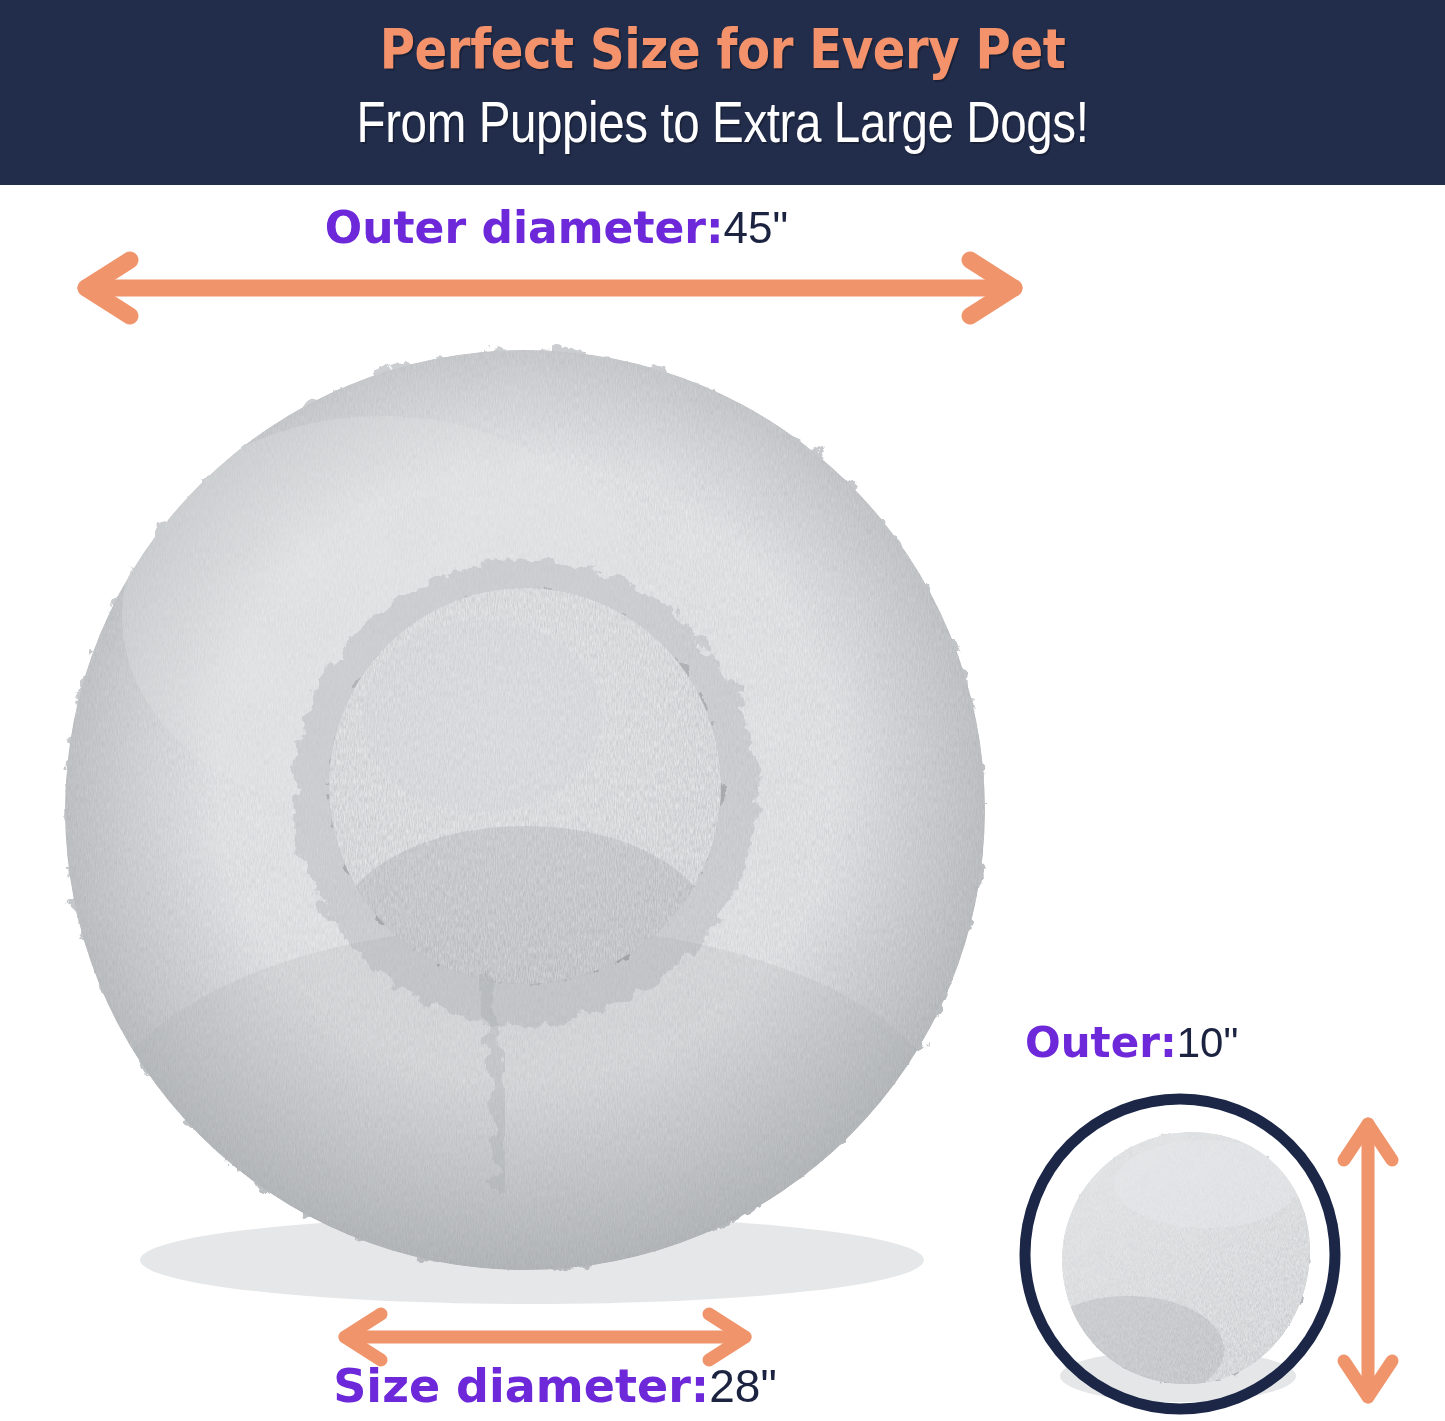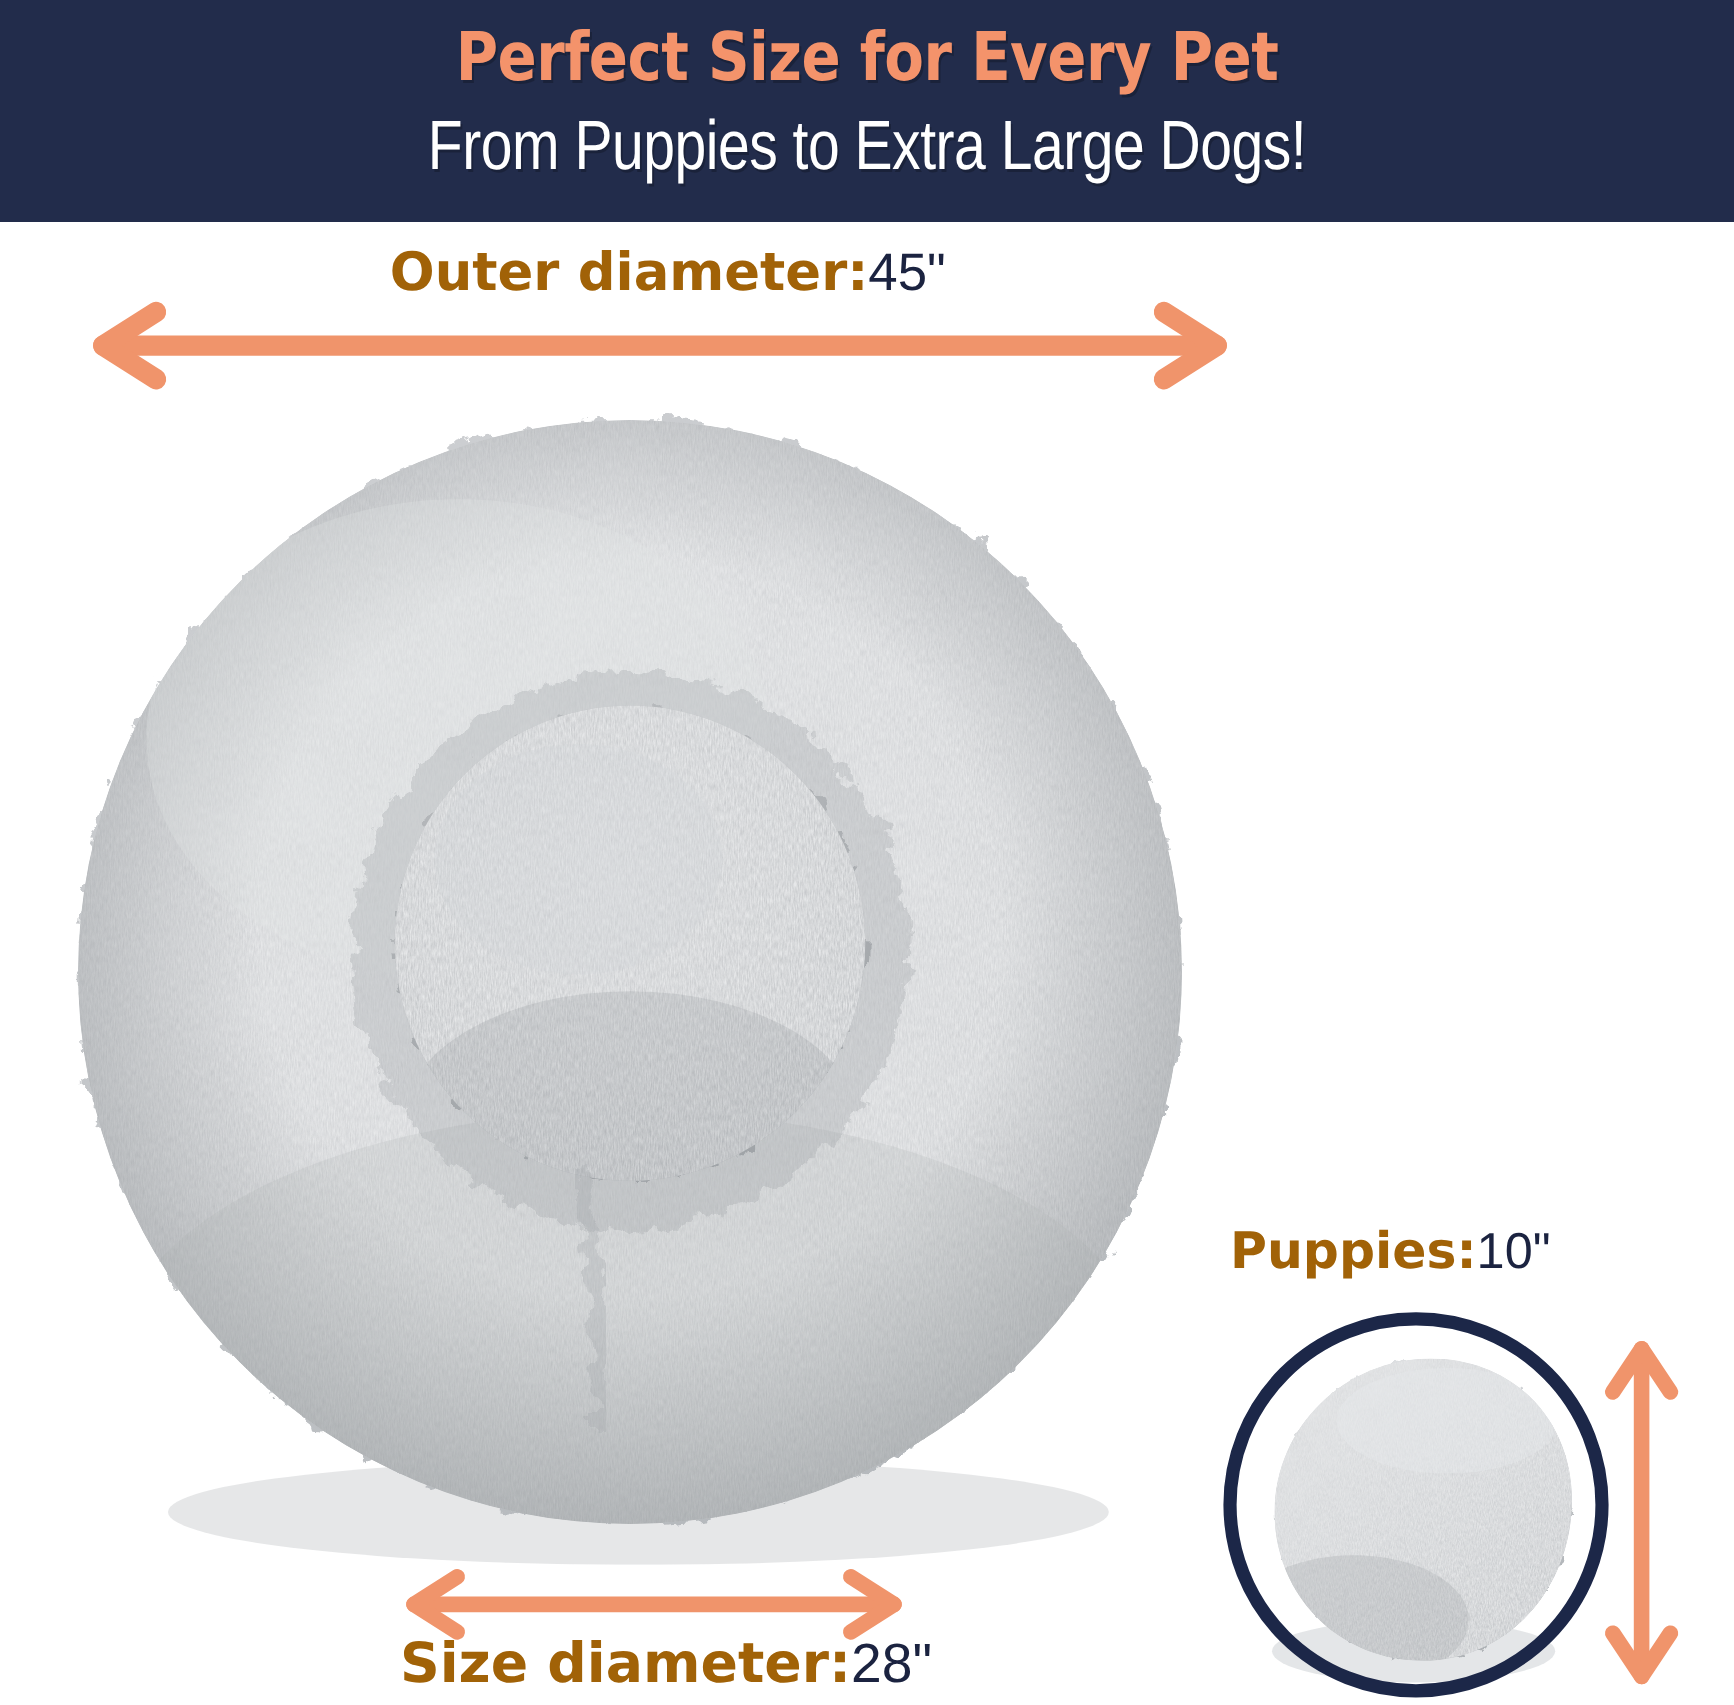--- a/index.html
+++ b/index.html
@@ -59,21 +59,21 @@
   }
 
   
   .measure-label {
     position: absolute;
     white-space: nowrap;
     font-weight: bold;
     font-family: "DejaVu Sans", sans-serif;
     line-height: 1;
   }
-  .measure-label .lbl { color: #a16207; text-align: center; }
+  .measure-label .lbl { color: #6d28d9; text-align: center; }
   .measure-label .val {
     color: #1b2340;
     font-family: "Liberation Sans", sans-serif;
     font-weight: normal;
   }
 
   #outer-diameter-label {
     left: 0;
     top: 206px;
     width: 1113px;
@@ -227,21 +227,21 @@
       <polyline points="56,6 20,29 56,52"></polyline>
       <polyline points="384,6 420,29 384,52"></polyline>
     </g>
   </svg>
 
   <div class="measure-label" id="inner-diameter-label">
     <span class="lbl">Size diameter:</span><span class="val">28"</span>
   </div>
 
   <div class="measure-label" id="height-label">
-    <span class="lbl">Puppies:</span><span class="val">10"</span>
+    <span class="lbl">Outer:</span><span class="val">10"</span>
   </div>
 
   <svg id="height-inset" viewBox="0 0 340 333">
     <defs>
       <filter id="furNoise2" x="-12%" y="-12%" width="124%" height="124%">
         <feTurbulence type="fractalNoise" baseFrequency="1.5 0.3" numOctaves="4" seed="5" result="t"></feTurbulence>
         <feColorMatrix in="t" type="matrix" values="0 0 0 0 0.78
                   0 0 0 0 0.79
                   0 0 0 0 0.80
                   0 0 0 -0.9 1.15" result="f"></feColorMatrix>

